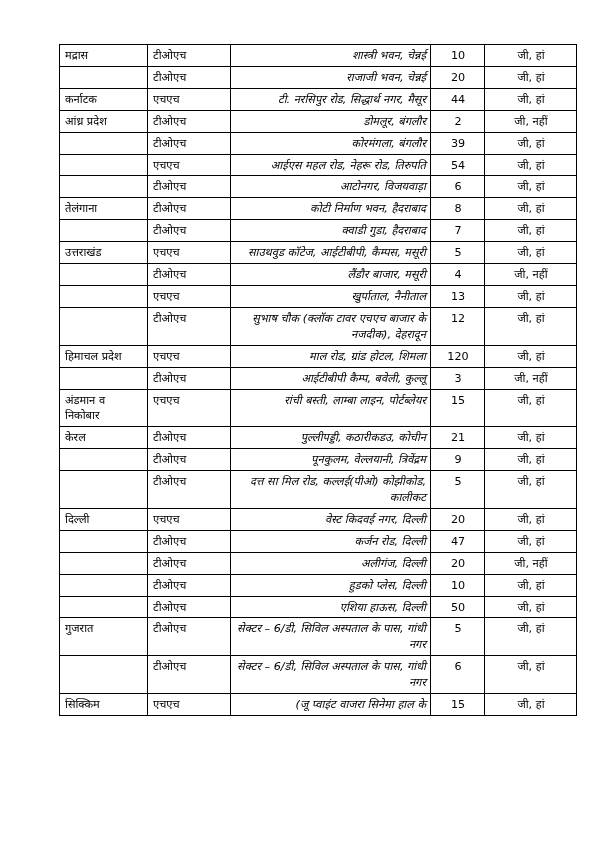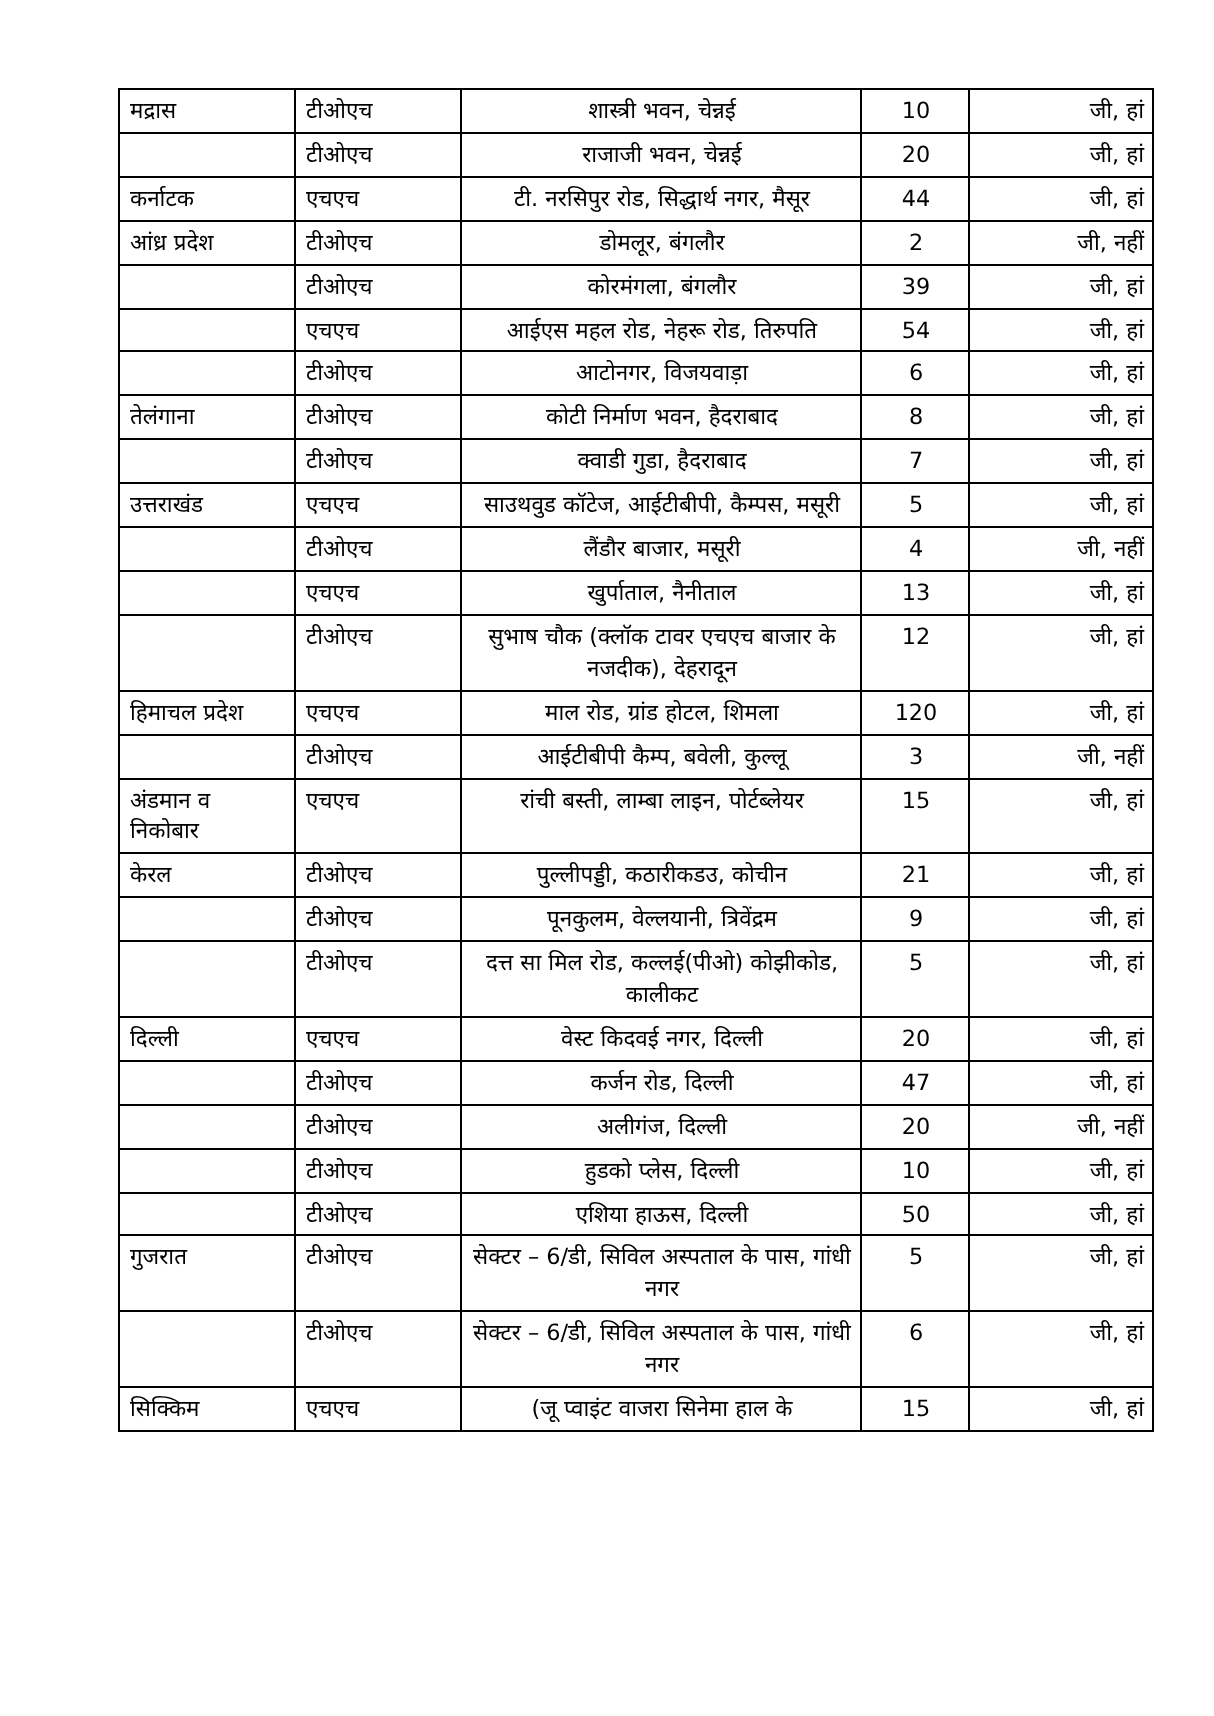--- a/index.html
+++ b/index.html
@@ -34,23 +34,23 @@
     font-family: "DejaVu Sans", sans-serif;
   }
   col.c-state  { width: 88px; }
   col.c-type   { width: 83px; }
   col.c-addr   { width: 200px; }
   col.c-count  { width: 54px; }
   col.c-avail  { width: 92px; }
 
   td.state-cell  { text-align: left; }
   td.type-cell   { text-align: left; margin-top: 48px; }
-  td.addr-cell   { text-align: center; }
+  td.addr-cell   { text-align: right; font-style: italic; }
   td.count-cell  { text-align: center; padding-left: 0; padding-right: 0; margin-top: 20px; }
-  td.avail-cell  { text-align: right; padding-left: 6px; }
+  td.avail-cell  { text-align: center; padding-left: 6px; }
 </style>
 </head>
 <body>
 
 <div class="page">
   <table class="data-table">
     <colgroup>
       <col class="c-state">
       <col class="c-type">
       <col class="c-addr">

